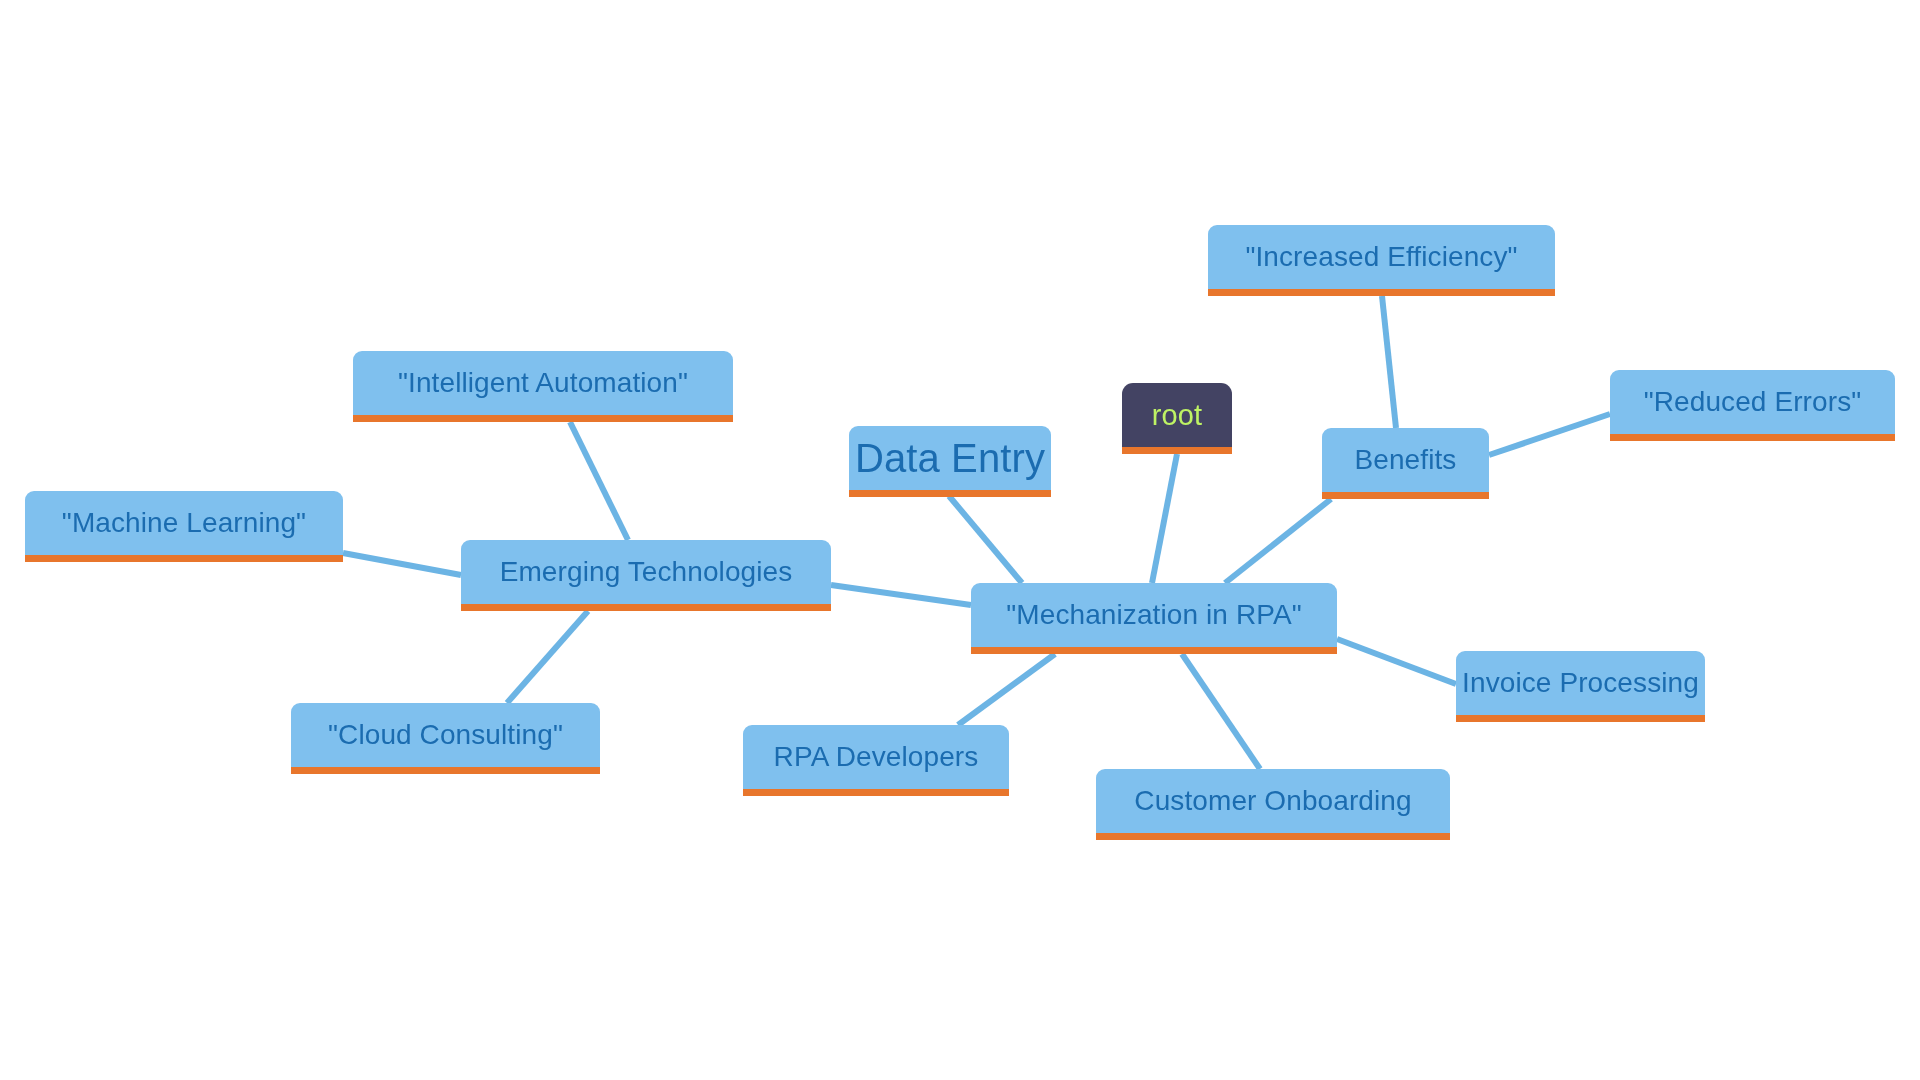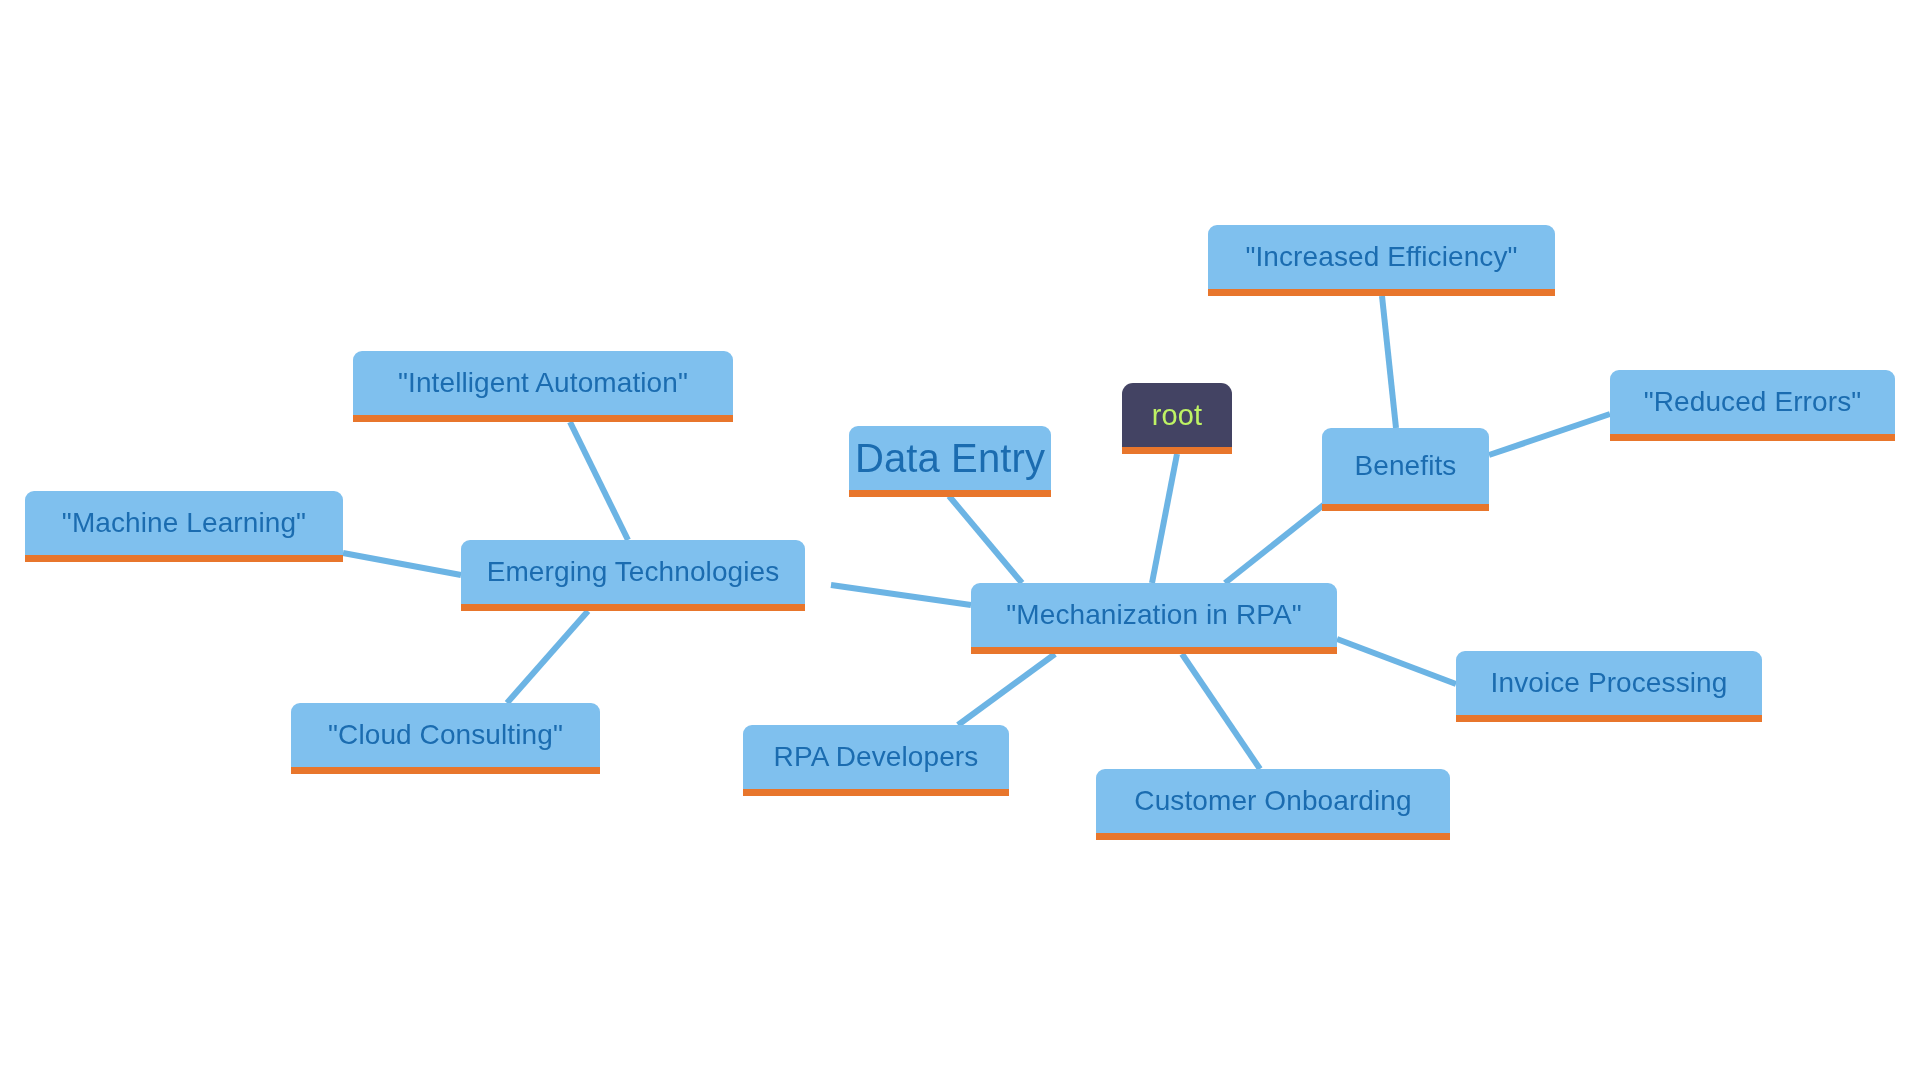--- a/index.html
+++ b/index.html
@@ -77,44 +77,44 @@
   <div id="node-layer">
       <div class="node root-node" style="left: 1122px; top: 383px; width: 110px; height: 71px; font-size: 29px;">
         <span class="node-label">root</span>
       </div>
       <div class="node" style="left: 971px; top: 583px; width: 366px; height: 71px; font-size: 28px;">
         <span class="node-label">"Mechanization in RPA"</span>
       </div>
       <div class="node" style="left: 1208px; top: 225px; width: 347px; height: 71px; font-size: 28px;">
         <span class="node-label">"Increased Efficiency"</span>
       </div>
-      <div class="node" style="left: 1322px; top: 428px; width: 167px; height: 83px; font-size: 28px;">
+      <div class="node" style="left: 1322px; top: 428px; width: 167px; height: 71px; font-size: 28px;">
         <span class="node-label">Benefits</span>
       </div>
       <div class="node" style="left: 1610px; top: 370px; width: 285px; height: 71px; font-size: 28px;">
         <span class="node-label">"Reduced Errors"</span>
       </div>
       <div class="node" style="left: 849px; top: 426px; width: 202px; height: 71px; font-size: 40px;">
         <span class="node-label">Data Entry</span>
       </div>
       <div class="node" style="left: 353px; top: 351px; width: 380px; height: 71px; font-size: 28px;">
         <span class="node-label">"Intelligent Automation"</span>
       </div>
-      <div class="node" style="left: 461px; top: 540px; width: 344px; height: 71px; font-size: 28px;">
+      <div class="node" style="left: 461px; top: 540px; width: 370px; height: 71px; font-size: 28px;">
         <span class="node-label">Emerging Technologies</span>
       </div>
       <div class="node" style="left: 25px; top: 491px; width: 318px; height: 71px; font-size: 28px;">
         <span class="node-label">"Machine Learning"</span>
       </div>
       <div class="node" style="left: 291px; top: 703px; width: 309px; height: 71px; font-size: 28px;">
         <span class="node-label">"Cloud Consulting"</span>
       </div>
       <div class="node" style="left: 743px; top: 725px; width: 266px; height: 71px; font-size: 28px;">
         <span class="node-label">RPA Developers</span>
       </div>
       <div class="node" style="left: 1096px; top: 769px; width: 354px; height: 71px; font-size: 28px; align-items: center;">
         <span class="node-label">Customer Onboarding</span>
       </div>
-      <div class="node" style="left: 1456px; top: 651px; width: 306px; height: 71px; font-size: 28px;">
+      <div class="node" style="left: 1456px; top: 651px; width: 249px; height: 71px; font-size: 28px;">
         <span class="node-label">Invoice Processing</span>
       </div>
     </div>
 </div>
 
 </body></html>

